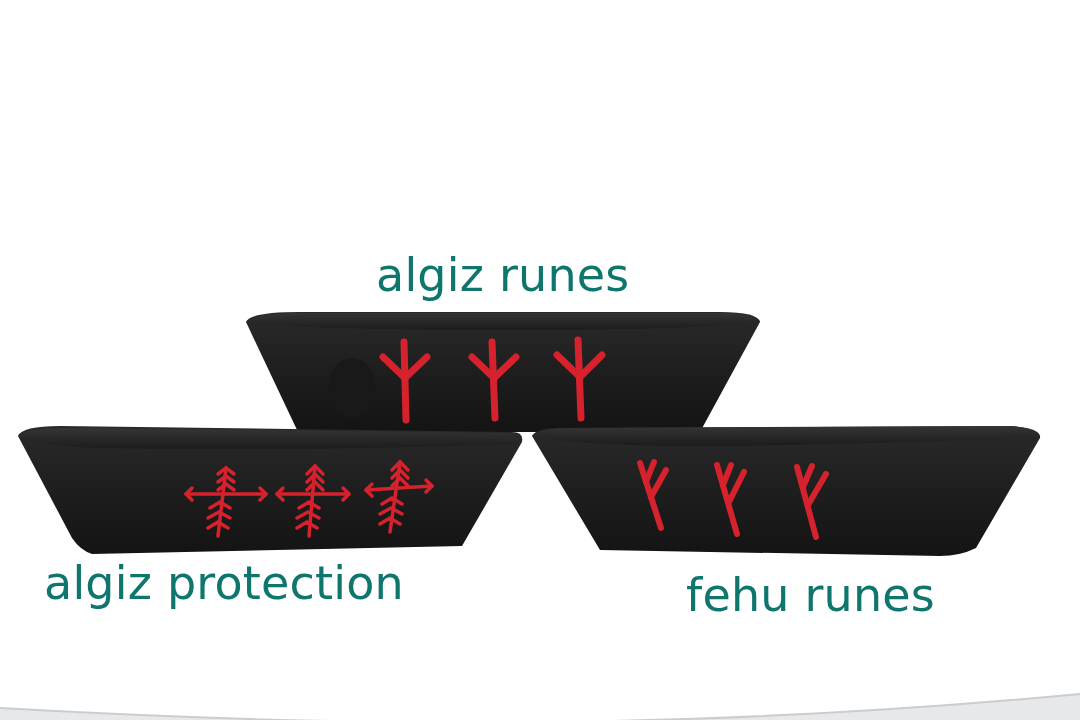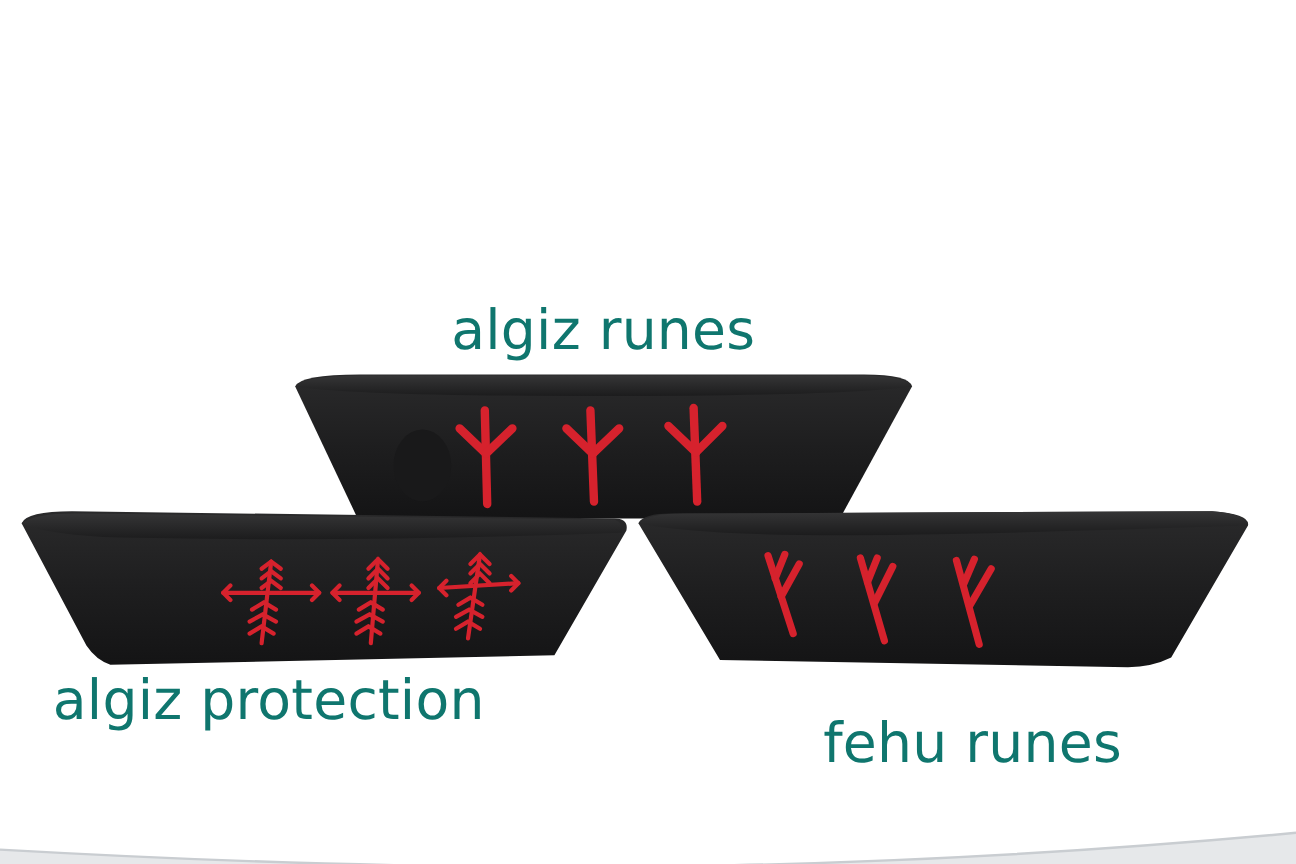--- a/index.html
+++ b/index.html
@@ -97,13 +97,13 @@
         <line x1="797" y1="467" x2="816" y2="537"></line>
         <line x1="803" y1="487" x2="812" y2="466"></line>
         <line x1="808" y1="505" x2="826" y2="474"></line>
       </g>
     </g>
   </g>
 </svg>
 
 <div class="label" style="left:376px;top:252px;">algiz runes</div>
 <div class="label" style="left:44px;top:560px;">algiz protection</div>
-<div class="label" style="left:686px;top:596px;">fehu runes</div>
+<div class="label" style="left:686px;top:572px;">fehu runes</div>
 
 </body></html>

